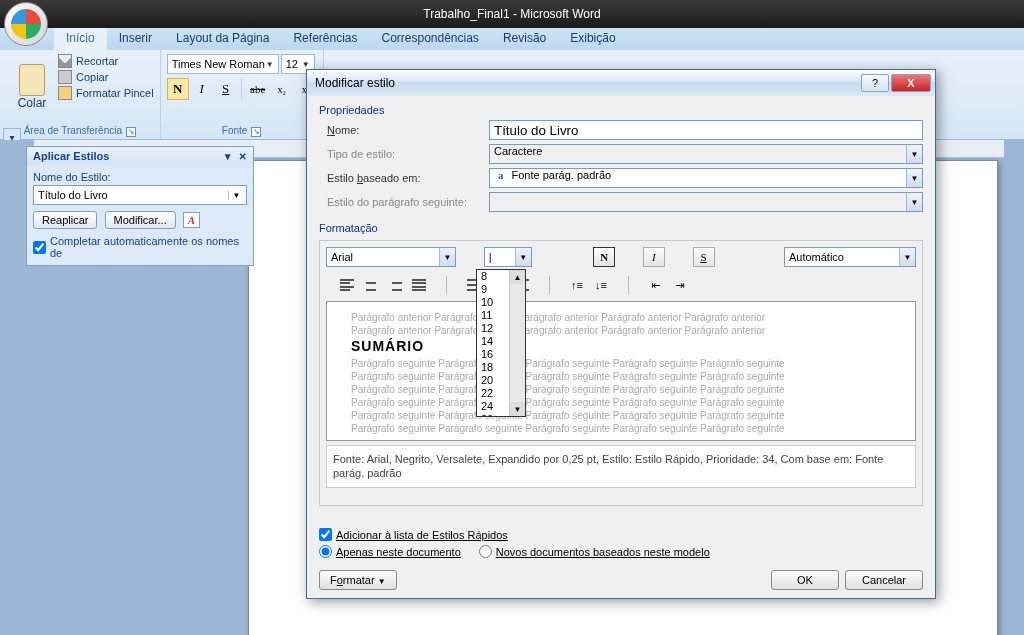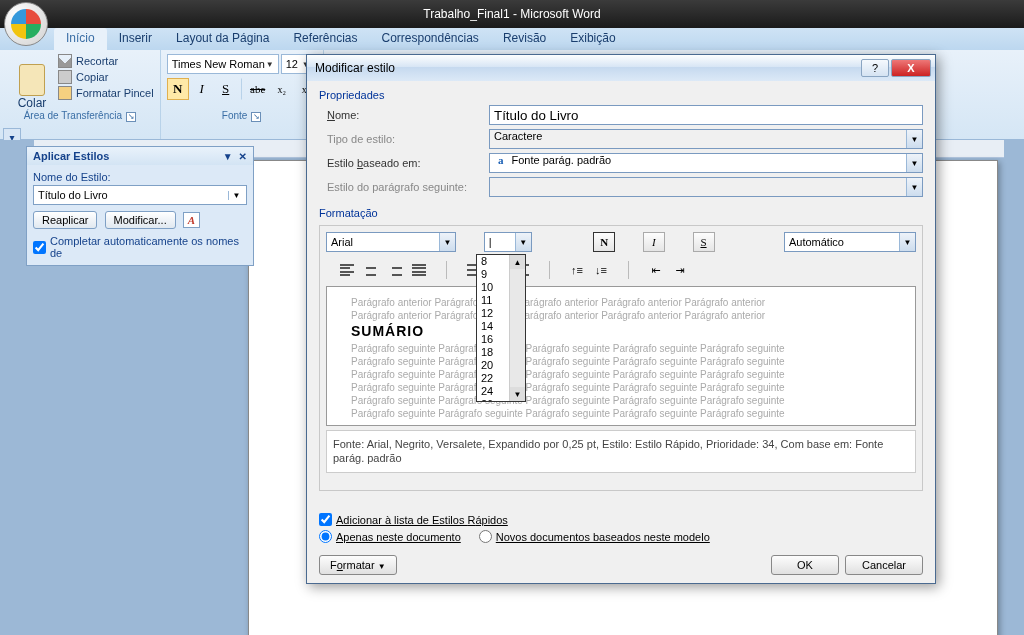--- a/index.html
+++ b/index.html
@@ -11,21 +11,21 @@
   .office-btn-inner { width:30px; height:30px; border-radius:50%; background: conic-gradient(#e74c3c 0 90deg, #27ae60 90deg 180deg, #f1c40f 180deg 270deg, #3498db 270deg 360deg); }
 
   
   .ribbon-tabs { height: 22px; background: linear-gradient(to bottom, #cfe3f5, #bcd7ef); display: flex; align-items: stretch; padding-left: 54px; font-size: 12px; }
   .ribbon-tab { padding: 3px 12px; color: #1a3e6e; cursor: default; }
   .ribbon-tab.active { background: #e8f1fa; border-top-left-radius:3px; border-top-right-radius:3px; color:#3a6ea5; }
 
   
   .ribbon-body { height: 90px; background: linear-gradient(to bottom, #e8f1fa, #d5e6f5); border-bottom: 1px solid #9ab8d8; display: flex; }
   .ribbon-group { border-right: 1px solid #b8d2e9; padding: 4px 6px 2px 6px; position: relative; }
-  .ribbon-group-title { position: absolute; bottom: 17px; left:0; right:0; text-align:center; font-size:10px; color:#3a6ea5; }
+  .ribbon-group-title { position: absolute; bottom: 2px; left:0; right:0; text-align:center; font-size:10px; color:#3a6ea5; }
   .ribbon-group-title .expand { display:inline-block; width:10px;height:10px;border:1px solid #6a8fb8; font-size:8px; line-height:8px; margin-left:4px; background:#fff;}
   .clip-btn { display:flex; flex-direction:column; align-items:center; justify-content:center; width:44px; height:66px; }
   .clip-icon { width:26px;height:32px;background:#f5e6b8;border:1px solid #c0a050;border-radius:3px;position:relative;}
   .clip-label{font-size:12px;color:#1a3e6e;}
   .clip-actions{display:flex;flex-direction:column;gap:2px;font-size:11px;color:#1a3e6e;padding-left:4px;}
   .clip-actions span{display:flex;align-items:center;gap:4px;}
   .mini-icon{width:14px;height:14px;background:#ccc;border:1px solid #888;display:inline-block;}
   .scissors{background:linear-gradient(45deg,#999 40%,transparent 40%),linear-gradient(-45deg,#999 40%,transparent 40%);}
   .font-row{display:flex;gap:2px;align-items:center;margin-bottom:4px;}
   .font-combo{height:20px;border:1px solid #9ab8d8;background:#fff;font-size:11px;padding:1px 4px;display:flex;align-items:center;justify-content:space-between;}
@@ -45,21 +45,21 @@
   .apply-styles-header .ctrls{display:flex;gap:6px;font-size:10px;color:#15428b;}
   .apply-styles-body{padding:6px;}
   .as-label{color:#15428b;margin-bottom:2px;}
   .as-combo{width:100%;height:20px;border:1px solid #7fa0c5;background:#fff;display:flex;align-items:center;justify-content:space-between;padding:0 2px 0 4px;margin-bottom:6px;}
   .as-btn{background:linear-gradient(to bottom,#fff,#e0e8f0);border:1px solid #7fa0c5;border-radius:3px;padding:2px 8px;margin-right:4px;display:inline-block;}
   .as-aa{display:inline-block;border:1px solid #7fa0c5;padding:1px 4px;font-family:serif;color:#c0392b;font-weight:bold;font-style:italic;background:#fff;}
   .as-check{margin-top:6px;display:flex;align-items:center;gap:4px;color:#15428b;}
   .tiny-toolbar{position:absolute;left:3px;top:128px;width:18px;height:18px;background:#d8e6f5;border:1px solid #9ab8d8;font-size:10px;display:flex;align-items:center;justify-content:center;color:#15428b;}
 
   
-  .dialog{position:absolute;left:306px;top:54px;width:630px;height:530px;background:#f0f0f0;border:1px solid #4a6a90;box-shadow:3px 3px 12px rgba(0,0,0,.4);z-index:20;font-size:11px;display:flex;flex-direction:column;}
+  .dialog{position:absolute;left:306px;top:69px;width:630px;height:530px;background:#f0f0f0;border:1px solid #4a6a90;box-shadow:3px 3px 12px rgba(0,0,0,.4);z-index:20;font-size:11px;display:flex;flex-direction:column;}
   .dlg-title{height:26px;background:linear-gradient(to bottom,#fdfefe,#d8e6f5 45%,#c5d9ef 46%,#dce9f7);display:flex;align-items:center;padding:0 4px 0 8px;font-size:12px;}
   .dlg-title-txt{flex:1;}
   .dlg-title-btns{display:flex;gap:2px;}
   .dlg-tbtn{width:28px;height:18px;border:1px solid #8aa5c2;border-radius:2px;display:flex;align-items:center;justify-content:center;background:linear-gradient(to bottom,#f5f9fd,#d5e3f2);font-size:11px;}
   .dlg-tbtn.close{background:linear-gradient(to bottom,#e77,#c22);color:#fff;font-weight:bold;width:40px;}
   .dlg-body{padding:8px 12px;flex:1;display:flex;flex-direction:column;}
   .dlg-section{margin-bottom:6px;}
   .dlg-section-title{color:#003399;margin-bottom:4px;}
   .dlg-row{display:flex;align-items:center;margin-bottom:4px;}
   .dlg-row label{width:170px;color:#333;padding-left:8px;}

